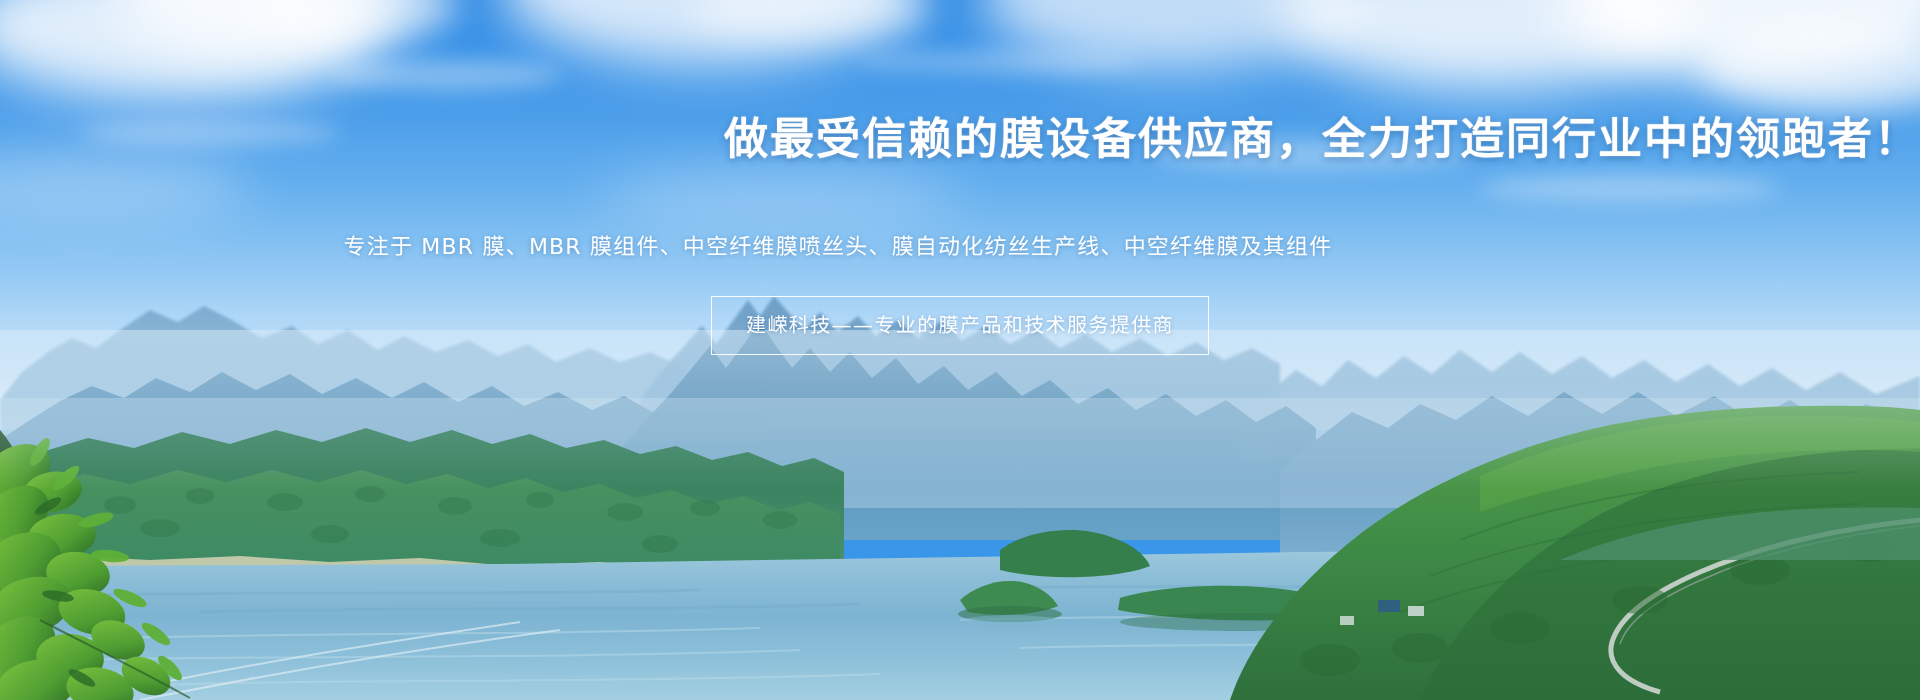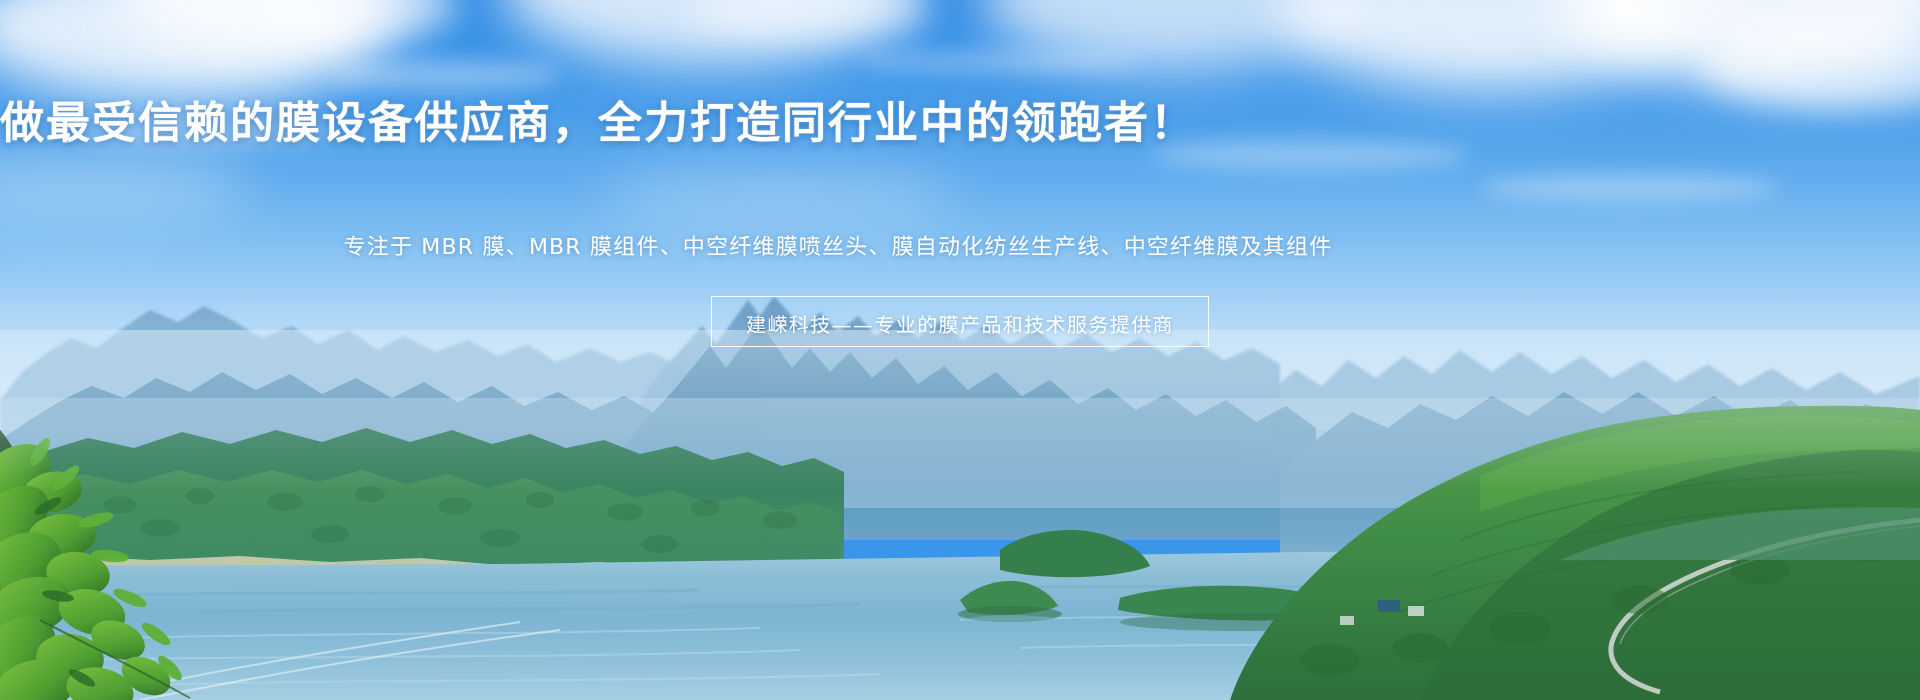--- a/index.html
+++ b/index.html
@@ -33,22 +33,22 @@
   
   .scene{position:absolute;left:0;top:0;width:1920px;height:700px;}
 
   
   .copy{
     position:absolute;left:0;top:0;width:1920px;height:700px;
     z-index:40;pointer-events:none;
   }
   .copy > *{pointer-events:auto;}
   .headline{
-    position:absolute;left:0;top:98px;width:1920px;
-    text-align:left;
+    position:absolute;left:0;top:114px;width:1920px;
+    text-align:right;
     font-size:44px;
     font-weight:bold;
     color:#ffffff;
     letter-spacing:2px;
     line-height:1.15;
     white-space:nowrap;
     text-shadow:0 2px 7px rgba(20,70,130,.45), 0 0 2px rgba(255,255,255,.6);
     font-family:"DejaVu Sans","Liberation Sans",sans-serif;
   }
   .subline{
@@ -60,21 +60,21 @@
     white-space:nowrap;
     text-shadow:0 1px 5px rgba(30,80,140,.40);
     font-family:"DejaVu Sans","Liberation Sans",sans-serif;
   }
   .tagline-wrap{
     position:absolute;left:0;top:296px;width:1920px;
     text-align:center;
   }
   .tagline{
     display:inline-block;
-    padding:12px 34px 8px;
+    padding:12px 34px 16px;
     border:1px solid rgba(255,255,255,.92);
     color:#ffffff;
     font-size:20px;
     letter-spacing:1.4px;
     white-space:nowrap;
     text-shadow:0 1px 4px rgba(30,80,140,.35);
     font-family:"DejaVu Sans","Liberation Sans",sans-serif;
   }
   
   .haze{

